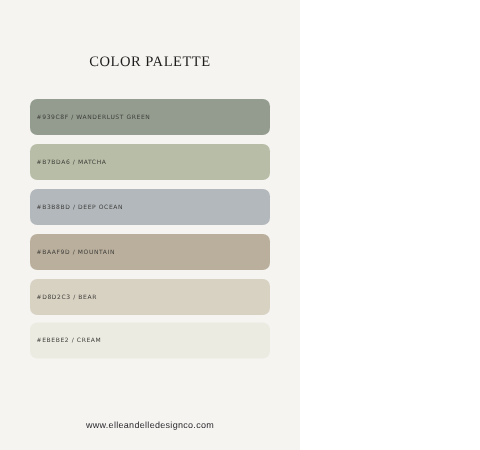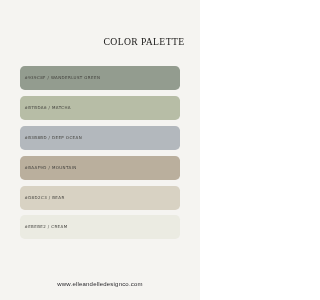--- a/index.html
+++ b/index.html
@@ -30,21 +30,21 @@
     text-align:center;white-space:nowrap;
     font-family:"Liberation Sans",sans-serif;
     font-size:6px;line-height:6px;letter-spacing:0.2px;
     transform:translateZ(0);}
 </style>
 </head>
 <body>
 
 <div class="page" style="background: rgb(245, 244, 241);">
 
-  <div class="title" style="color: rgb(28, 27, 26); margin-left: 44px;">COLOR PALETTE</div>
+  <div class="title" style="color: rgb(28, 27, 26);">COLOR PALETTE</div>
 
   <div class="swatch-list">
       <div class="swatch" style="background: rgb(147, 156, 143);">
         <span class="swatch-label" style="color: rgb(63, 62, 58);">#939C8F / WANDERLUST GREEN</span>
       </div>
       <div class="swatch" style="background: rgb(183, 189, 166);">
         <span class="swatch-label" style="color: rgb(63, 62, 58);">#B7BDA6 / MATCHA</span>
       </div>
       <div class="swatch" style="background: rgb(179, 184, 189);">
         <span class="swatch-label" style="color: rgb(63, 62, 58);">#B3B8BD / DEEP OCEAN</span>

